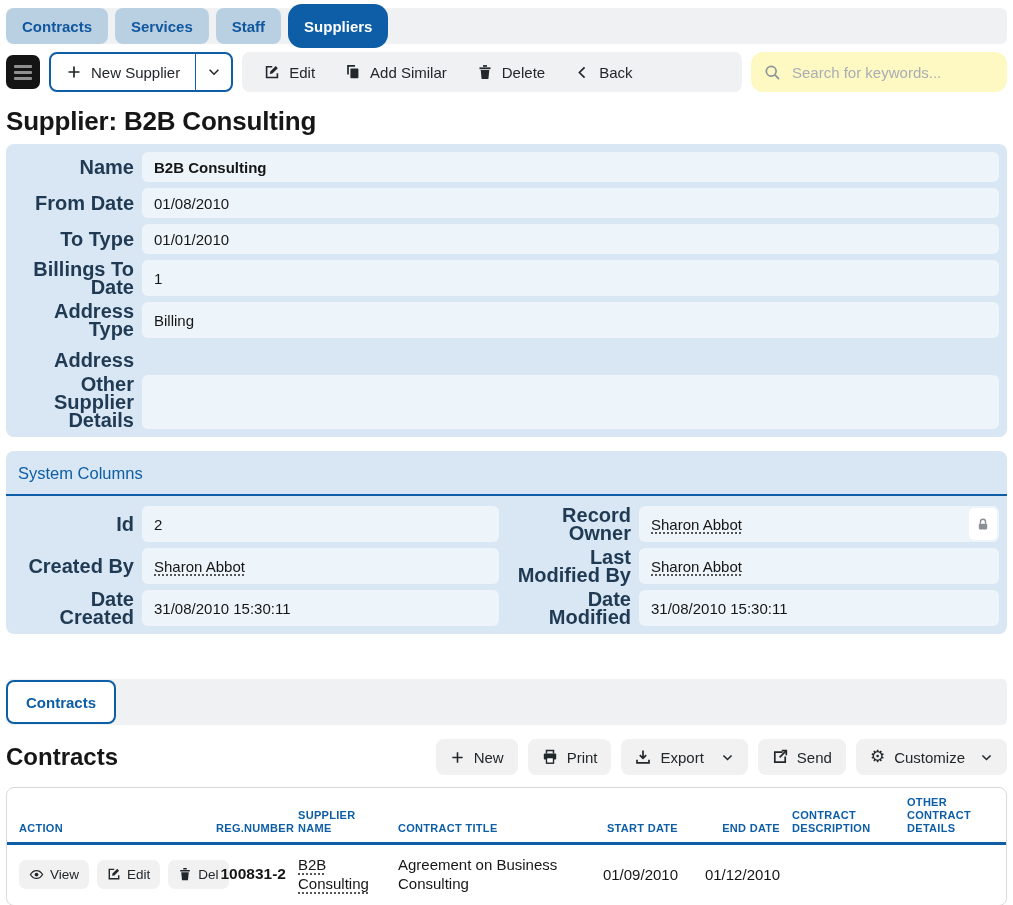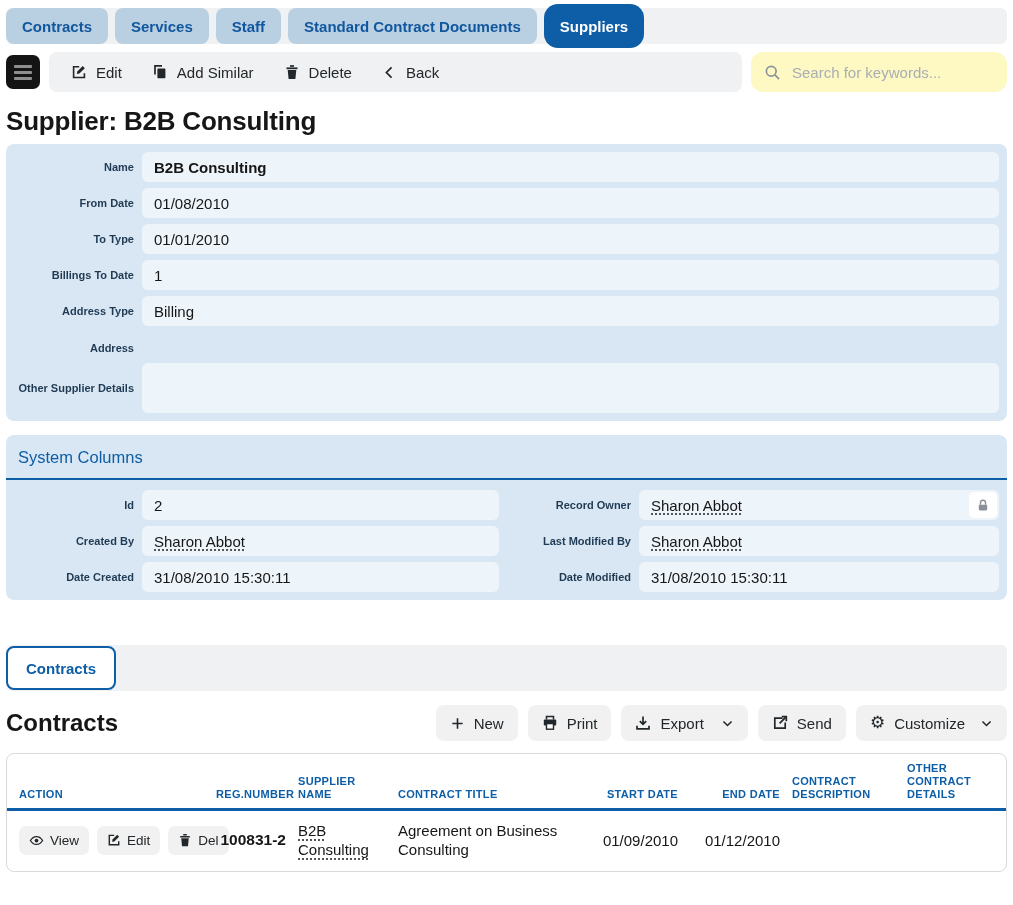--- a/index.html
+++ b/index.html
@@ -36,21 +36,21 @@
   .searchbox input::placeholder { color: #a9adb3; }
 
   
   .page-title { margin: 13px 6px 0; font-size: 26px; line-height: 32px; font-weight: 600;
     letter-spacing: -0.2px; color: #161616; }
 
   
   .record-card { margin: 7px 6px 0; background: #d9e7f4; border-radius: 8px; padding: 8px; }
   .rc-row { display: grid; grid-template-columns: 120px 1fr; column-gap: 8px; margin-bottom: 6px; }
   .rc-row:last-child { margin-bottom: 0; }
-  .rc-label { font-size: 11px; font-weight: 700; color: #1f3a52; text-align: right;
+  .rc-label { font-size: 20px; font-weight: 700; color: #1f3a52; text-align: right;
     display: flex; align-items: center; justify-content: flex-end; line-height: 18px; }
   .rc-label.top { align-items: flex-start; padding-top: 7px; }
   .rc-value { background: #edf4fa; border-radius: 6px; min-height: 30px; padding: 4px 12px;
     display: flex; align-items: center; font-size: 15px; color: #161616; position: relative; }
   .rc-value.bold { font-weight: 700; }
   .rc-value.multiline { display: block; padding: 7px 12px; line-height: 18.5px; }
   .rc-value.tall { min-height: 50px; }
 
   
   .sys-card { margin: 14px 6px 0; background: #d9e7f4; border-radius: 8px; padding: 6px 0 8px; }
@@ -91,31 +91,43 @@
 
   .ic { display: block; }
 </style>
 </head>
 <body>
 
 <div class="tabbar">
   <button class="tab">Contracts</button>
   <button class="tab">Services</button>
   <button class="tab">Staff</button>
-  <button class="tab">Standard Contract Documents</button>
   <button class="tab active">Suppliers</button>
 </div>
 
 <div class="toolbar-row">
   <button class="hamburger">
     <i></i>
       <i></i>
       <i></i>
   </button>
 
+  <div class="btn-new">
+    <span class="btn-new-main">
+      <svg class="ic" width="16" height="16" viewBox="0 0 16 16">
+          <path d="M8 2.5v11M2.5 8h11" fill="none" stroke="#21272a" stroke-width="1.7"></path>
+        </svg>
+      <span>New Supplier</span>
+    </span>
+    <span class="btn-new-caret">
+      <svg class="ic" width="14" height="14" viewBox="0 0 16 16">
+          <path d="M3 5.5L8 10.5 13 5.5" fill="none" stroke="#21272a" stroke-width="1.8"></path>
+        </svg>
+    </span>
+  </div>
 
   <div class="action-toolbar">
     <button class="tb-btn">
       <svg class="ic" width="16" height="16" viewBox="0 0 16 16">
           <path d="M13.4 9.3v4.2H2.6V2.7h5.6" fill="none" stroke="#21272a" stroke-width="1.6"></path>
           <path d="M6.3 7.5l5.4-5.4 2.1 2.1-5.4 5.4-2.6.5z" fill="#21272a"></path>
         </svg>
       <span>Edit</span>
     </button>
     <button class="tb-btn">

